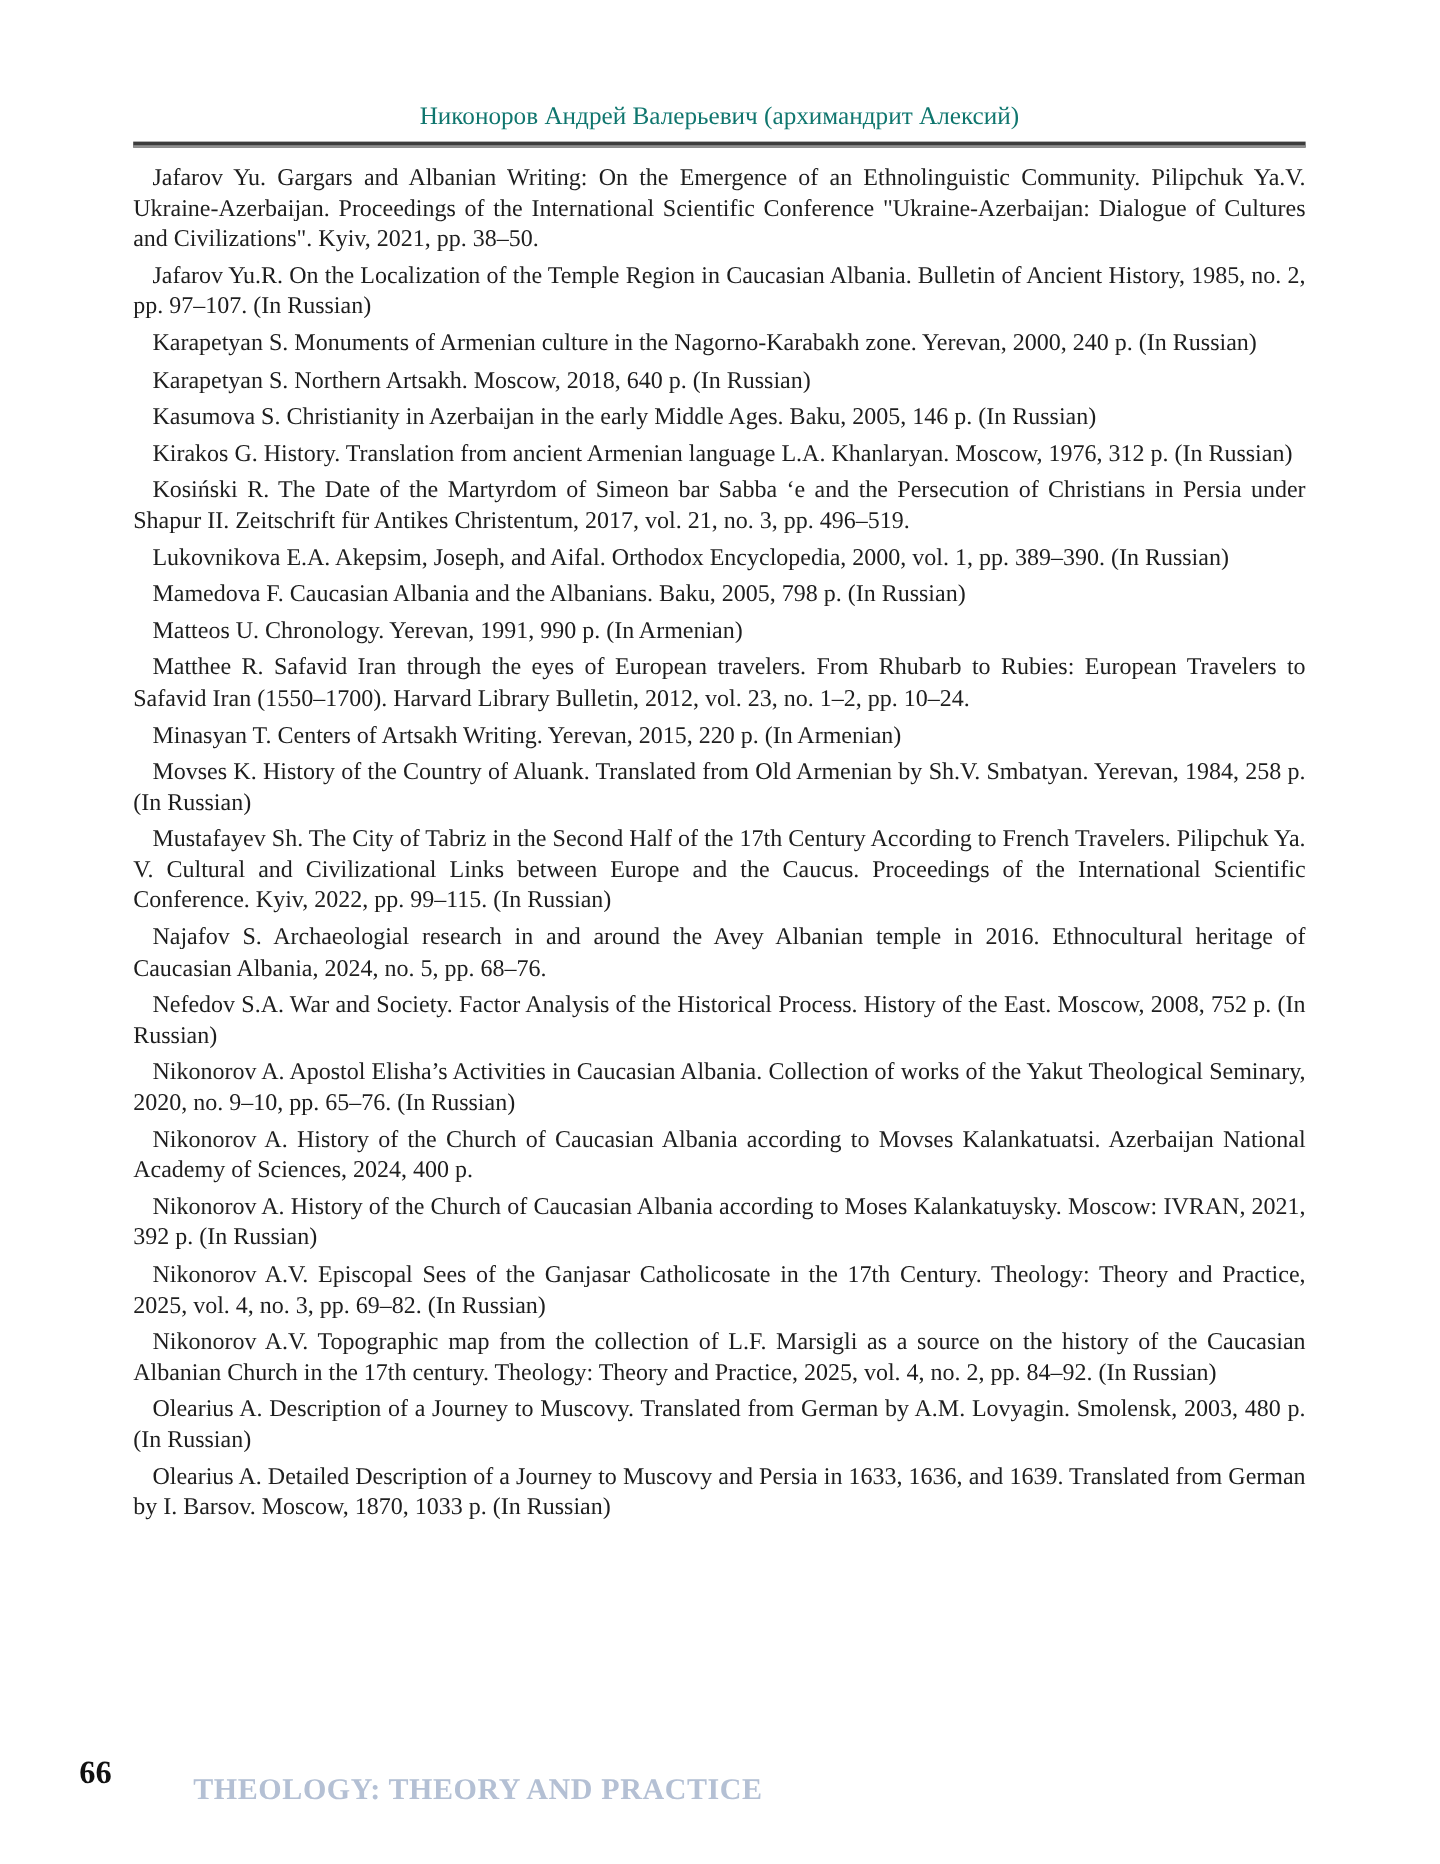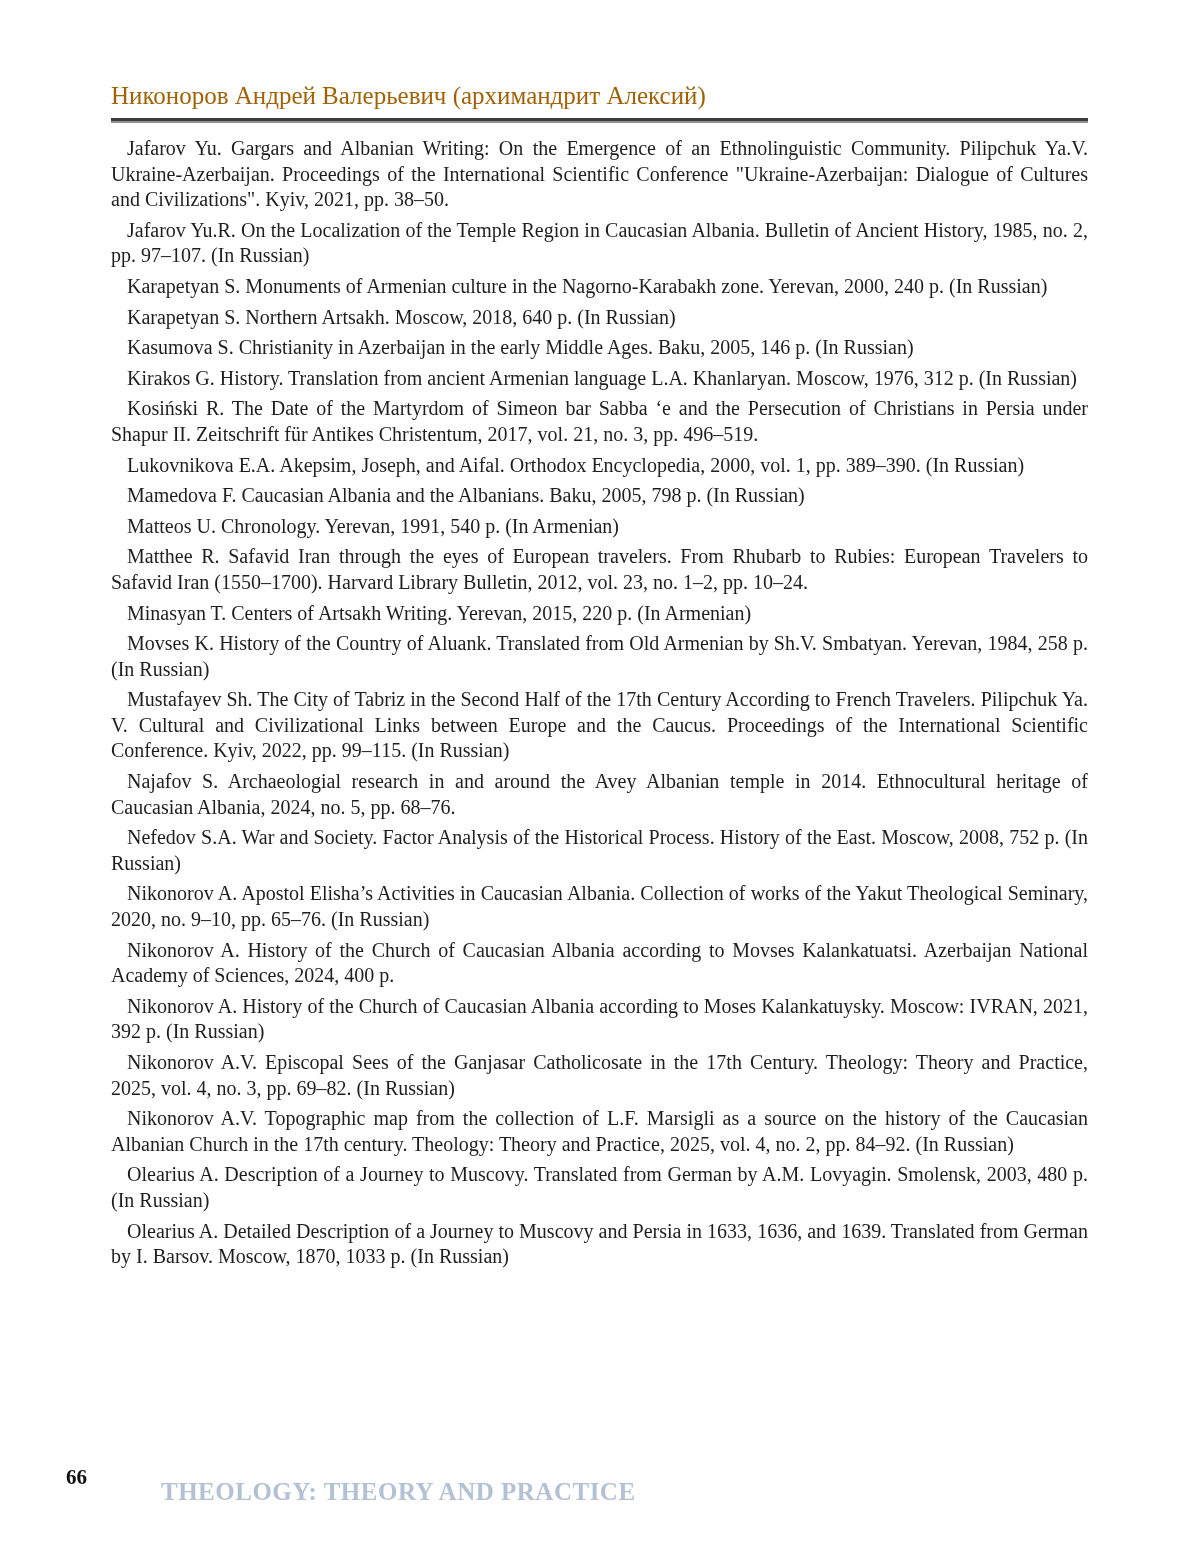--- a/index.html
+++ b/index.html
@@ -16,23 +16,24 @@
     color: #1e1e1e;
     overflow: hidden;
   }
   .content {
     position: absolute;
     left: 111px;
     top: 84px;
     width: 977px;
   }
   .author-line {
-    font-size: 25px;
+    text-align: center;
+    font-size: 21px;
     font-weight: normal;
-    color: #a16207;
+    color: #0f766e;
     margin: 0 0 10px 0;
     line-height: 24px;
   }
   .rule {
     height: 3px;
     background: #3c3c3c;
     border-bottom: 2px solid #919191;
   }
   .refs {
     margin-top: 13px;
@@ -41,21 +42,21 @@
     text-align: justify;
   }
   .refs p.ref {
     margin: 0 0 5px 0;
     text-indent: 16px;
   }
   .page-number {
     position: absolute;
     left: 66px;
     top: 1462px;
-    font-size: 21px;
+    font-size: 27px;
     font-weight: bold;
     color: #111111;
     line-height: 30px;
   }
   .journal-footer {
     position: absolute;
     left: 161px;
     top: 1477px;
     color: #b4c0d4;
     font-weight: bold;
@@ -83,26 +84,26 @@
     <div class="refs">
         <p class="ref">Jafarov Yu. Gargars and Albanian Writing: On the Emergence of an Ethnolinguistic Community. Pilipchuk Ya.V. Ukraine-Azerbaijan. Proceedings of the International Scientific Conference "Ukraine-Azerbaijan: Dialogue of Cultures and Civilizations". Kyiv, 2021, pp. 38–50.</p>
         <p class="ref">Jafarov Yu.R. On the Localization of the Temple Region in Caucasian Albania. Bulletin of Ancient History, 1985, no. 2, pp. 97–107. (In Russian)</p>
         <p class="ref">Karapetyan S. Monuments of Armenian culture in the Nagorno-Karabakh zone. Yerevan, 2000, 240 p. (In Russian)</p>
         <p class="ref">Karapetyan S. Northern Artsakh. Moscow, 2018, 640 p. (In Russian)</p>
         <p class="ref">Kasumova S. Christianity in Azerbaijan in the early Middle Ages. Baku, 2005, 146 p. (In Russian)</p>
         <p class="ref">Kirakos G. History. Translation from ancient Armenian language L.A. Khanlaryan. Moscow, 1976, 312 p. (In Russian)</p>
         <p class="ref">Kosiński R. The Date of the Martyrdom of Simeon bar Sabba ‘e and the Persecution of Christians in Persia under Shapur II. Zeitschrift für Antikes Christentum, 2017, vol. 21, no. 3, pp. 496–519.</p>
         <p class="ref">Lukovnikova E.A. Akepsim, Joseph, and Aifal. Orthodox Encyclopedia, 2000, vol. 1, pp. 389–390. (In Russian)</p>
         <p class="ref">Mamedova F. Caucasian Albania and the Albanians. Baku, 2005, 798 p. (In Russian)</p>
-        <p class="ref">Matteos U. Chronology. Yerevan, 1991, 540 p. (In Armenian)</p>
+        <p class="ref">Matteos U. Chronology. Yerevan, 1991, 990 p. (In Armenian)</p>
         <p class="ref">Matthee R. Safavid Iran through the eyes of European travelers. From Rhubarb to Rubies: European Travelers to Safavid Iran (1550–1700). Harvard Library Bulletin, 2012, vol. 23, no. 1–2, pp. 10–24.</p>
         <p class="ref">Minasyan T. Centers of Artsakh Writing. Yerevan, 2015, 220 p. (In Armenian)</p>
         <p class="ref">Movses K. History of the Country of Aluank. Translated from Old Armenian by Sh.V. Smbatyan. Yerevan, 1984, 258 p. (In Russian)</p>
         <p class="ref">Mustafayev Sh. The City of Tabriz in the Second Half of the 17th Century According to French Travelers. Pilipchuk Ya. V. Cultural and Civilizational Links between Europe and the Caucus. Proceedings of the International Scientific Conference. Kyiv, 2022, pp. 99–115. (In Russian)</p>
-        <p class="ref">Najafov S. Archaeologial research in and around the Avey Albanian temple in 2014. Ethnocultural heritage of Caucasian Albania, 2024, no. 5, pp. 68–76.</p>
+        <p class="ref">Najafov S. Archaeologial research in and around the Avey Albanian temple in 2016. Ethnocultural heritage of Caucasian Albania, 2024, no. 5, pp. 68–76.</p>
         <p class="ref">Nefedov S.A. War and Society. Factor Analysis of the Historical Process. History of the East. Moscow, 2008, 752 p. (In Russian)</p>
         <p class="ref">Nikonorov A. Apostol Elisha’s Activities in Caucasian Albania. Collection of works of the Yakut Theological Seminary, 2020, no. 9–10, pp. 65–76. (In Russian)</p>
         <p class="ref">Nikonorov A. History of the Church of Caucasian Albania according to Movses Kalankatuatsi. Azerbaijan National Academy of Sciences, 2024, 400 p.</p>
         <p class="ref">Nikonorov A. History of the Church of Caucasian Albania according to Moses Kalankatuysky. Moscow: IVRAN, 2021, 392 p. (In Russian)</p>
         <p class="ref">Nikonorov A.V. Episcopal Sees of the Ganjasar Catholicosate in the 17th Century. Theology: Theory and Practice, 2025, vol. 4, no. 3, pp. 69–82. (In Russian)</p>
         <p class="ref">Nikonorov A.V. Topographic map from the collection of L.F. Marsigli as a source on the history of the Caucasian Albanian Church in the 17th century. Theology: Theory and Practice, 2025, vol. 4, no. 2, pp. 84–92. (In Russian)</p>
         <p class="ref">Olearius A. Description of a Journey to Muscovy. Translated from German by A.M. Lovyagin. Smolensk, 2003, 480 p. (In Russian)</p>
         <p class="ref">Olearius A. Detailed Description of a Journey to Muscovy and Persia in 1633, 1636, and 1639. Translated from German by I. Barsov. Moscow, 1870, 1033 p. (In Russian)</p>
       </div>
   </div>

